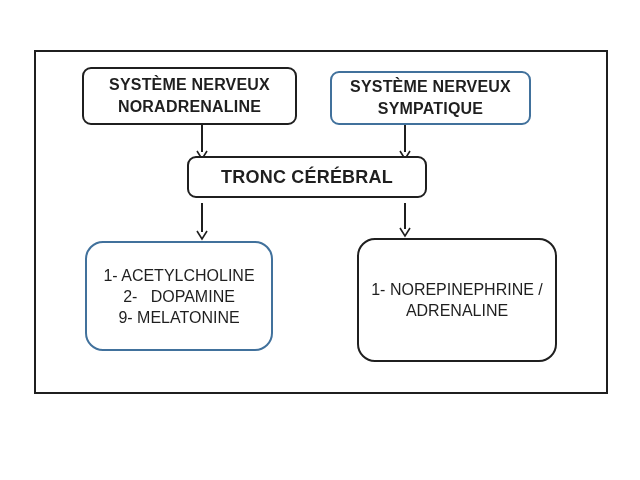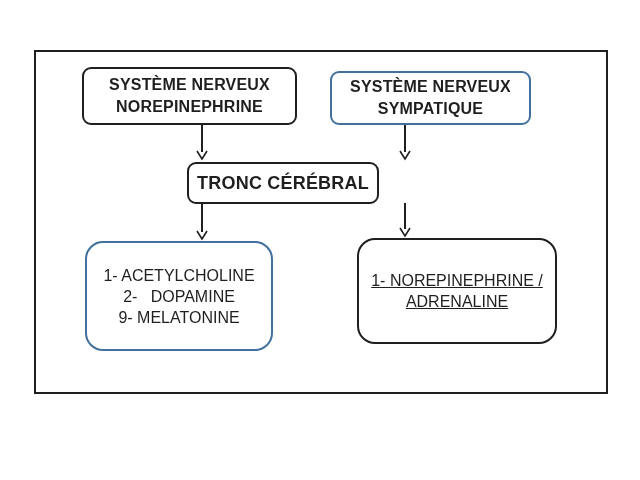--- a/index.html
+++ b/index.html
@@ -45,33 +45,33 @@
     border-radius:9px;
     font-weight:bold;
     font-size:16px;
     line-height:22px;
     letter-spacing:0.2px;
     margin-left:24px;
   }
   .node-para{left:58px;top:67px;width:215px;height:58px;}
   .node-sym{left:306px;top:71px;width:201px;height:54px;}
   .node-brainstem{
-    left:187px;top:162px;width:192px;height:42px;
+    left:187px;top:156px;width:240px;height:42px;
     border-radius:9px;
     font-weight:bold;
     font-size:18px;
     letter-spacing:0.2px;
   }
   .node-list{
     border-radius:18px;
     font-size:16px;
     line-height:21px;
   }
   .node-para-nt{left:85px;top:241px;width:188px;height:110px;}
-  .node-sym-nt{left:357px;top:238px;width:200px;height:106px;text-decoration:underline;}
+  .node-sym-nt{left:357px;top:238px;width:200px;height:124px;}
 </style>
 </head>
 <body>
 
 <div class="stage">
 
   <div class="frame"></div>
 
   <svg class="arrows" viewBox="0 0 640 480" xmlns="http://www.w3.org/2000/svg">
 
@@ -91,21 +91,21 @@
     </g>
 
     <g stroke="#1f1f1f" fill="none">
       <line x1="405" y1="203" x2="405" y2="229" stroke-width="2"></line>
       <polyline points="400,228 405,236 410,228" stroke-width="1.6"></polyline>
     </g>
   </svg>
 
   <div class="node node-top node-para border-black">
     <span>SYSTÈME NERVEUX</span>
-    <span>NOREPINEPHRINE</span>
+    <span>NORADRENALINE</span>
   </div>
 
   <div class="node node-top node-sym border-blue">
     <span>SYSTÈME NERVEUX</span>
     <span>SYMPATIQUE</span>
   </div>
 
   <div class="node node-brainstem border-black">
     <span>TRONC CÉRÉBRAL</span>
   </div>

